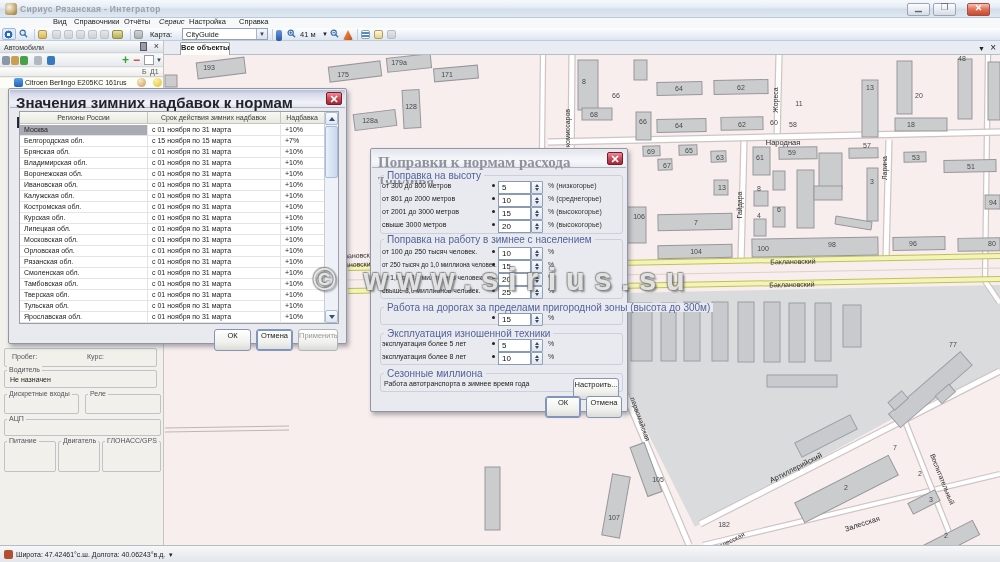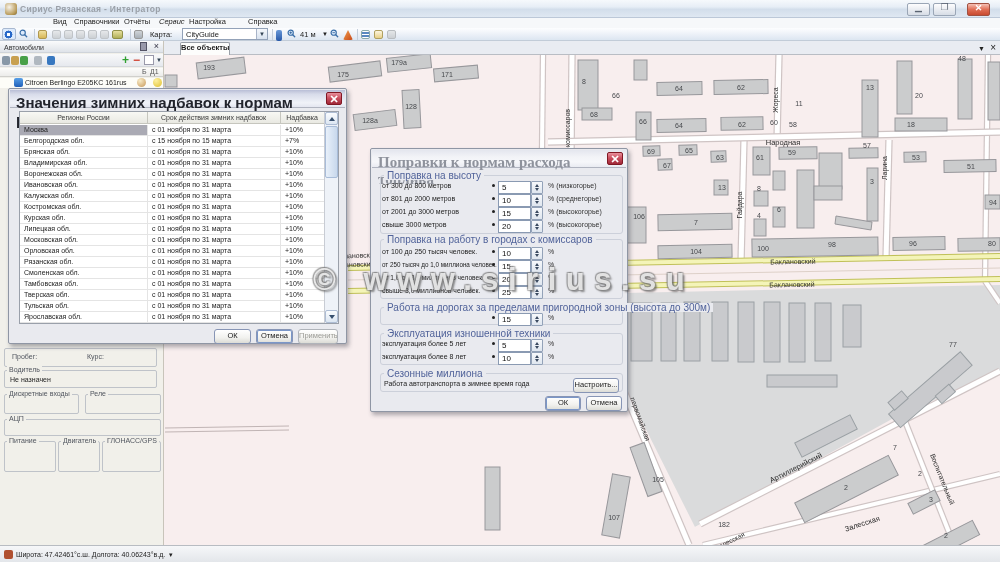--- a/index.html
+++ b/index.html
@@ -32,21 +32,21 @@
 .dlg { position:absolute; background:#e9eaef; border:1px solid #8f96a4; box-shadow:2px 3px 4px rgba(80,80,90,0.45); border-radius:2px;}
 .dlgtitle { position:absolute; left:1px; top:1px; right:1px; height:18px;
   background:linear-gradient(#b9bed6 0%, #d8dcea 25%, #f0f2f8 75%, #e4e6f0 100%);
   border-bottom:1px solid #b0b4c0;}
 #dlg2 .dlgtitle { background:linear-gradient(#e4e6ee 0%, #f2f3f7 40%, #f6f7fa 70%, #e9ebf2 100%);font-family:Liberation Serif, serif;}
 #dlg2 .dlgtitle .tt { color:#8e929c; }
 .dlgtitle .tt { position:absolute; left:6px; top:4px; font-size:15px; font-weight:bold; color:#22242c; letter-spacing:0;}
 .xbtn { position:absolute; top:2px; right:3px; width:16px; height:13px; border-radius:2px;
   background:linear-gradient(#e8909c,#cc5060 45%, #a02838); border:1px solid #801824;
   color:#fff; font-size:11px; font-weight:bold; text-align:center; line-height:12px;}
-.btn { position:absolute; height:15px; background:linear-gradient(#ffffff,#f1f1ee 60%,#dcdcd6); border:1px solid #8795b5; border-radius:3px; font-size:7.5px; color:#1a1a1a; text-align:center; line-height:12px;}
+.btn { position:absolute; height:22px; background:linear-gradient(#ffffff,#f1f1ee 60%,#dcdcd6); border:1px solid #8795b5; border-radius:3px; font-size:7.5px; color:#1a1a1a; text-align:center; line-height:12px;}
 #tbl { position:absolute; left:10px; top:22px; width:320px; height:213px; background:#fff; border:1px solid #9aa0aa;}
 #tblhead { position:absolute; left:0; top:0; width:304px; height:12px; background:linear-gradient(#f8f8f4,#e9e9e2); border-bottom:1px solid #c6c6be; }
 #tblhead .h { position:absolute; top:2px; font-size:7px; color:#3a3a3a; }
 .trow { position:absolute; left:0; width:306px; height:11px; font-size:7px; color:#222;}
 .trow i { position:absolute; top:1px; font-style:normal; }
 #tscroll { position:absolute; right:0px; top:0px; width:14px; height:211px; background:#eef2f8; border-left:1px solid #c8ccd4;}
 .sbtn { position:absolute; left:0px; width:13px; height:13px; background:linear-gradient(#fafcfe,#dce6f2); border:1px solid #aebdd4; border-radius:2px;}
 .sbtn:before { content:""; position:absolute; left:3px; border-left:3px solid transparent; border-right:3px solid transparent; }
 .grp { position:absolute; border:1px solid #ccd0da; border-radius:3px; }
 .grplab { position:absolute; font-size:10px; color:#51639a; background:#e9eaef; padding:0 3px; white-space:nowrap; line-height:9px;}
@@ -80,21 +80,21 @@
     <div class="capbtn" id="btnclose" style="right:10px;">
       <i>✕</i>
     </div>
   </div>
 <div id="menubar">
     <div class="m" style="left:9px;">Вид</div>
     <div class="m" style="left:30px;">Справочники</div>
     <div class="m" style="left:80px;">Отчёты</div>
     <div class="m" style="left:115px;font-style:italic;">Сервис</div>
     <div class="m" style="left:145px;">Настройка</div>
-    <div class="m" style="left:204px;">Справка</div>
+    <div class="m" style="left:195px;">Справка</div>
   </div>
 <div id="toolbar">
     <div style="position:absolute; left:2px; top:0px; width:14px; height:12px; border:1px solid #a8b8d0; background:#dceafc; border-radius:2px;"></div>
     <div class="ticn" style="left:4px;background:radial-gradient(circle,#fff 25%,#2868c8 30%, #2868c8 60%, transparent 65%);"></div>
     <svg class="ticn" style="left:19px; top:1px;" width="11" height="11" viewBox="0 0 11 11">
       <circle cx="4.5" cy="4.5" r="3.2" fill="#dceafc" stroke="#3a6ea8" stroke-width="1.4"></circle>
       <line x1="7" y1="7" x2="10" y2="10" stroke="#3a6ea8" stroke-width="1.6"></line>
     </svg>
     <div class="tsep" style="left:34px;"></div>
     <div class="ticn" style="left:38px;background:linear-gradient(#f0e0a0,#d8b858); border:1px solid #b09850;"></div>
@@ -597,21 +597,21 @@
     <div style="position:absolute; left:121px; top:61px; width:3px; height:3px; border-radius:50%; background:#222;"></div>
     <div class="spin" style="left:127px; top:58px;">15</div>
     <div class="spb" style="left:160px; top:58px;"></div>
     <div class="lbl" style="left:177px; top:59px; color:#333;">% (высокогорье)</div>
     <div class="lbl" style="left:11px; top:72px;">свыше 3000 метров</div>
     <div style="position:absolute; left:121px; top:74px; width:3px; height:3px; border-radius:50%; background:#222;"></div>
     <div class="spin" style="left:127px; top:71px;">20</div>
     <div class="spb" style="left:160px; top:71px;"></div>
     <div class="lbl" style="left:177px; top:72px; color:#333;">% (высокогорье)</div>
     <div class="grp" style="left:9px; top:90px; width:243px; height:60px;"></div>
-    <div class="grplab" style="left:13px; top:86px;">Поправка на работу в городах с комиссаров</div>
+    <div class="grplab" style="left:13px; top:86px;">Поправка на работу в зимнее с населением</div>
     <div class="lbl" style="left:11px; top:99px;">от 100 до 250 тысяч человек.</div>
     <div style="position:absolute; left:121px; top:101px; width:3px; height:3px; border-radius:50%; background:#222;"></div>
     <div class="spin" style="left:127px; top:98px;">10</div>
     <div class="spb" style="left:160px; top:98px;"></div>
     <div class="lbl" style="left:177px; top:99px; color:#333;">%</div>
     <div class="lbl" style="left:11px; top:112px;"><span style="font-size:6.3px;">от 250 тысяч до 1,0 миллиона человек.</span></div>
     <div style="position:absolute; left:121px; top:114px; width:3px; height:3px; border-radius:50%; background:#222;"></div>
     <div class="spin" style="left:127px; top:111px;">15</div>
     <div class="spb" style="left:160px; top:111px;"></div>
     <div class="lbl" style="left:177px; top:112px; color:#333;">%</div>

